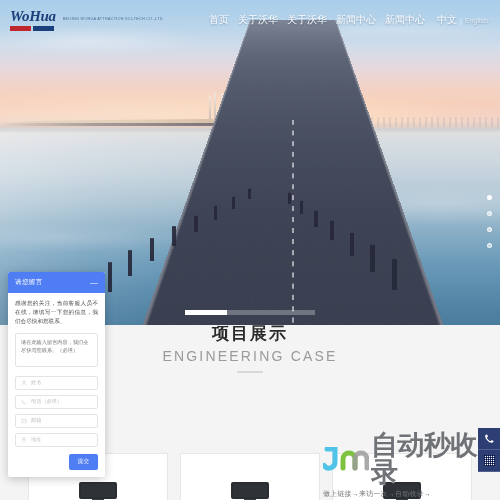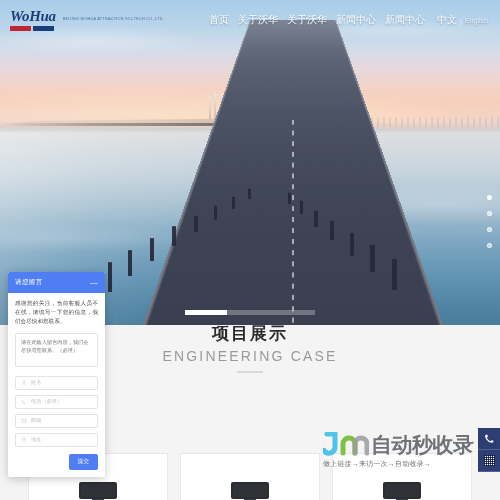--- a/index.html
+++ b/index.html
@@ -318,21 +318,21 @@
 
   
   .wm {
     position:absolute; left:323px; top:432px; z-index:35;
     pointer-events:none;
   }
   .wm-row { display:flex; align-items:center; gap:2px; }
   .wm-logo { display:flex; align-items:flex-end; }
   .wm-logo svg { display:block; }
   .wm-main {
-    font-size:21px; font-weight:bold; color:#6f7276; line-height:1;
+    font-size:27px; font-weight:bold; color:#6f7276; line-height:1;
     letter-spacing:-.5px;
     text-shadow:0 1px 0 rgba(255,255,255,.6);
   }
   .wm-sub {
     margin-top:3px; font-size:7px; color:#6f7276; letter-spacing:.2px;
     white-space:nowrap;
   }
 </style>
 </head>
 <body>

